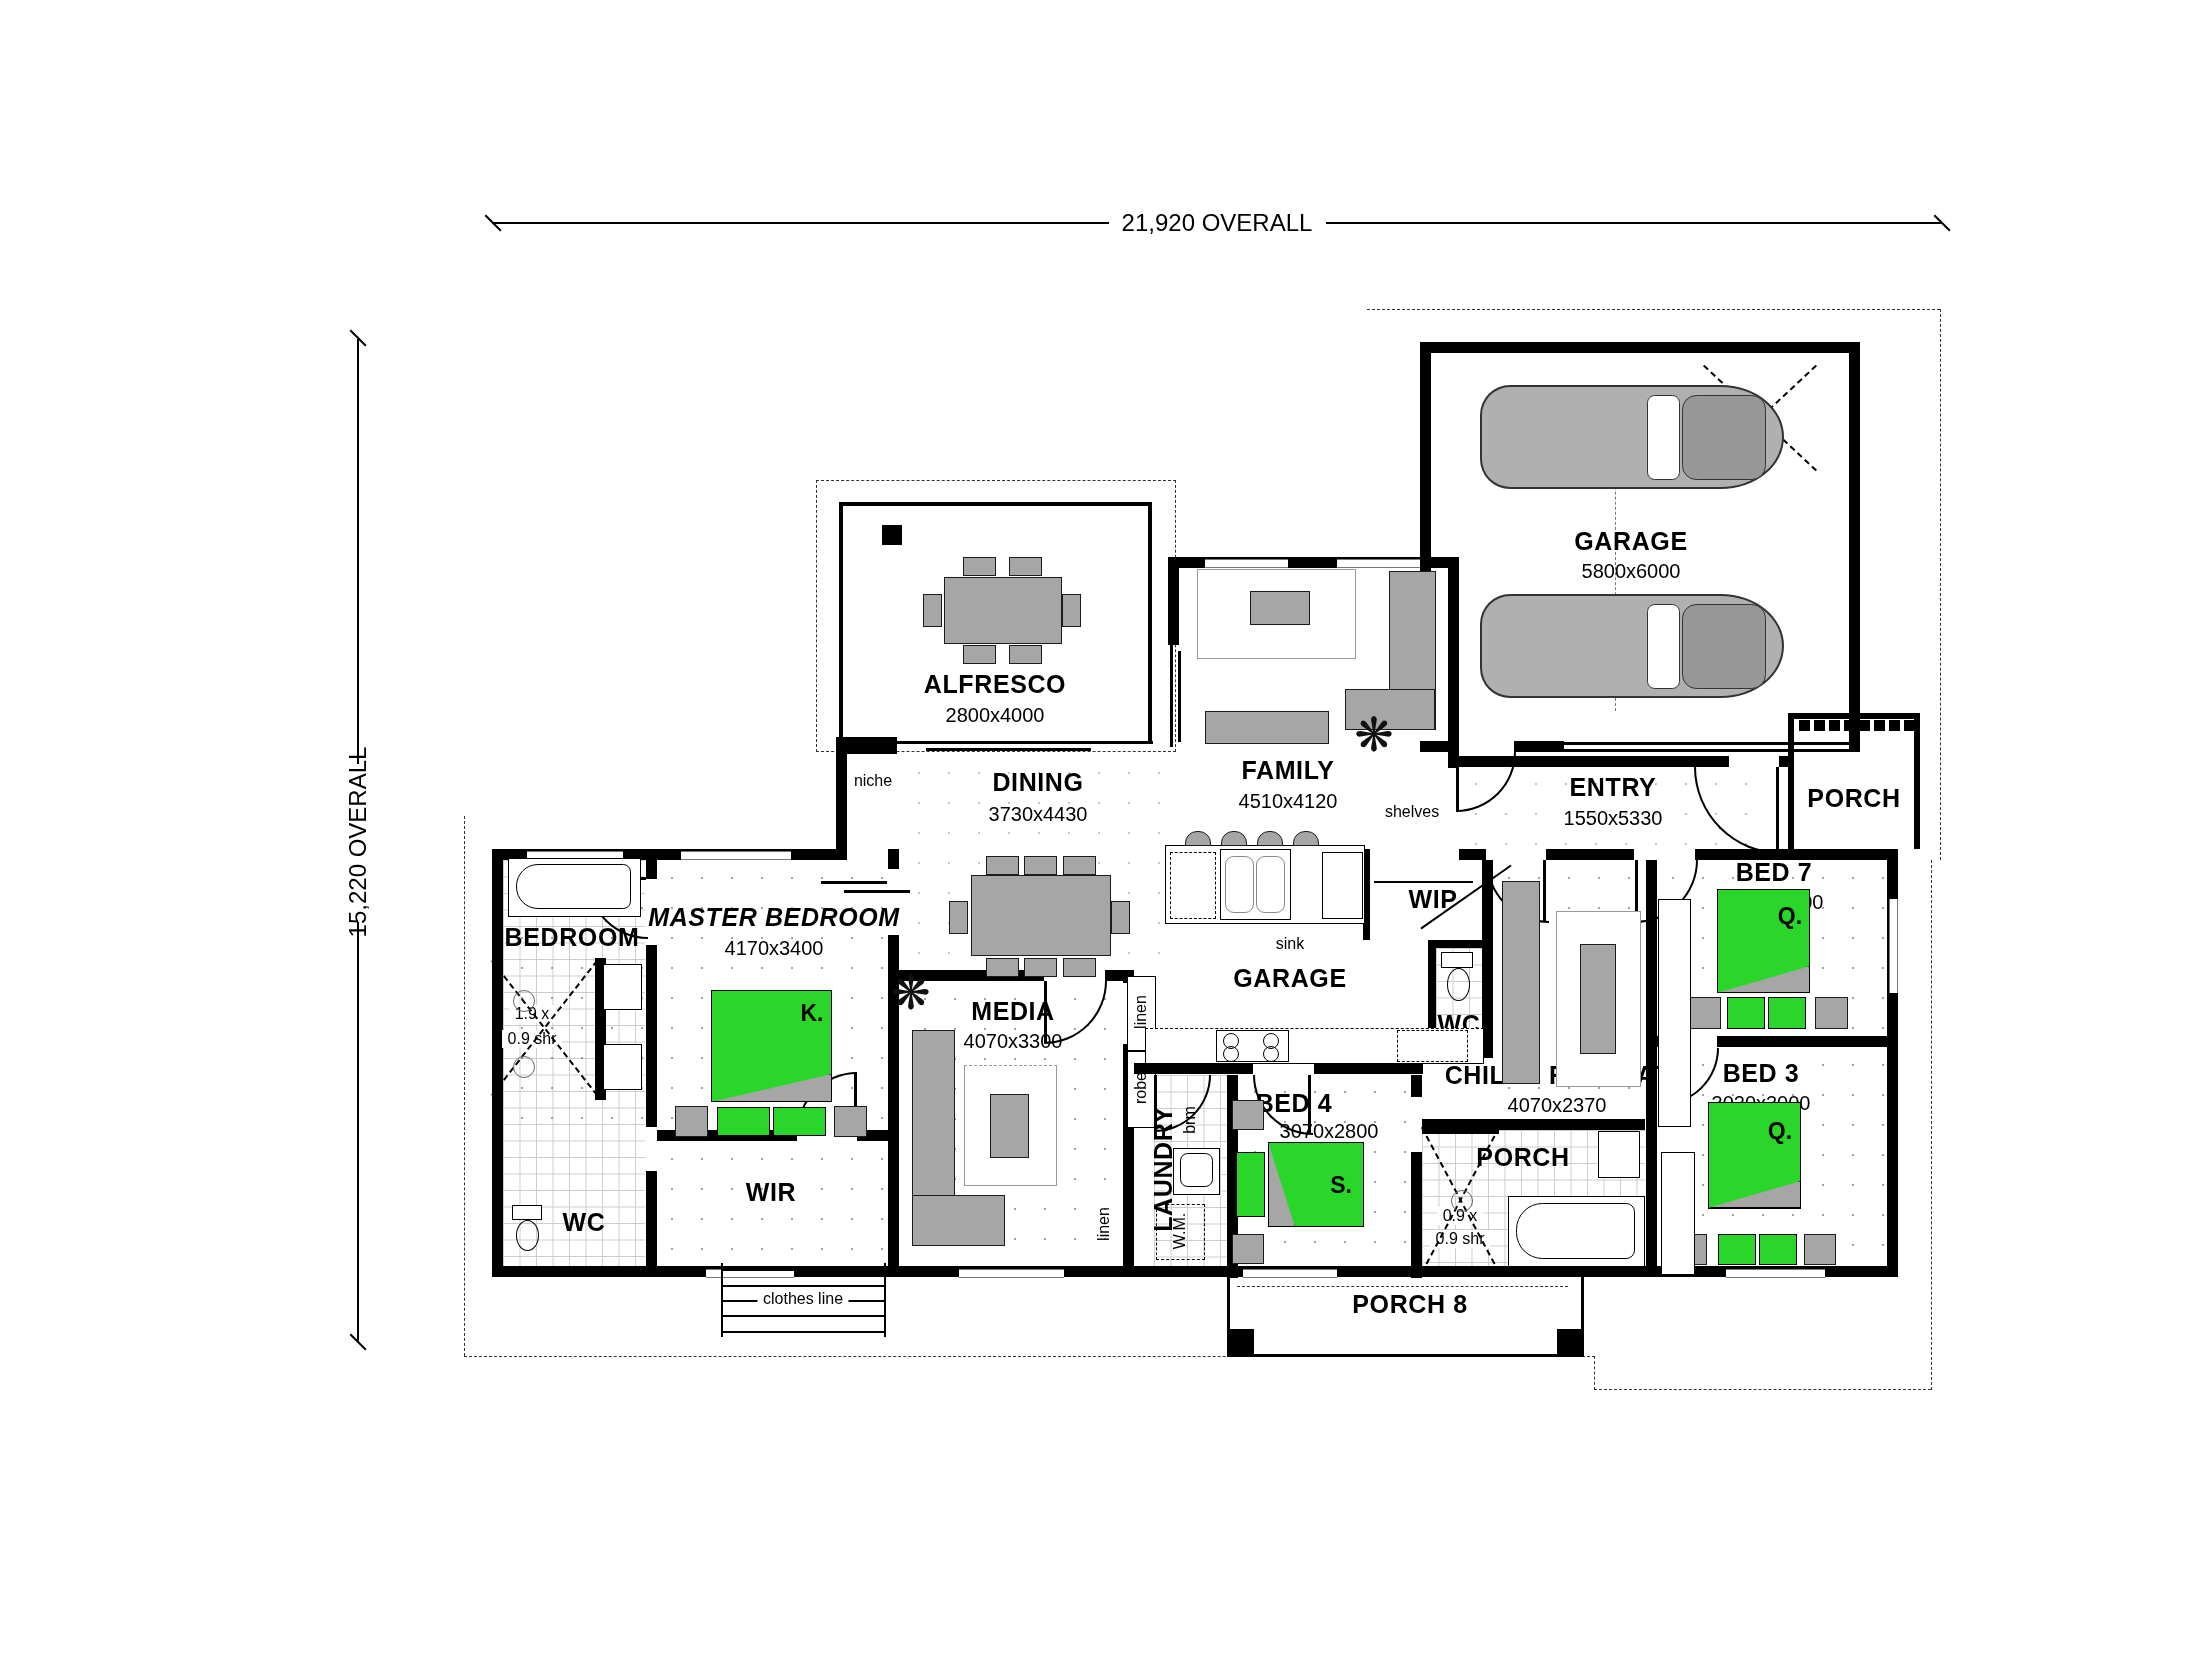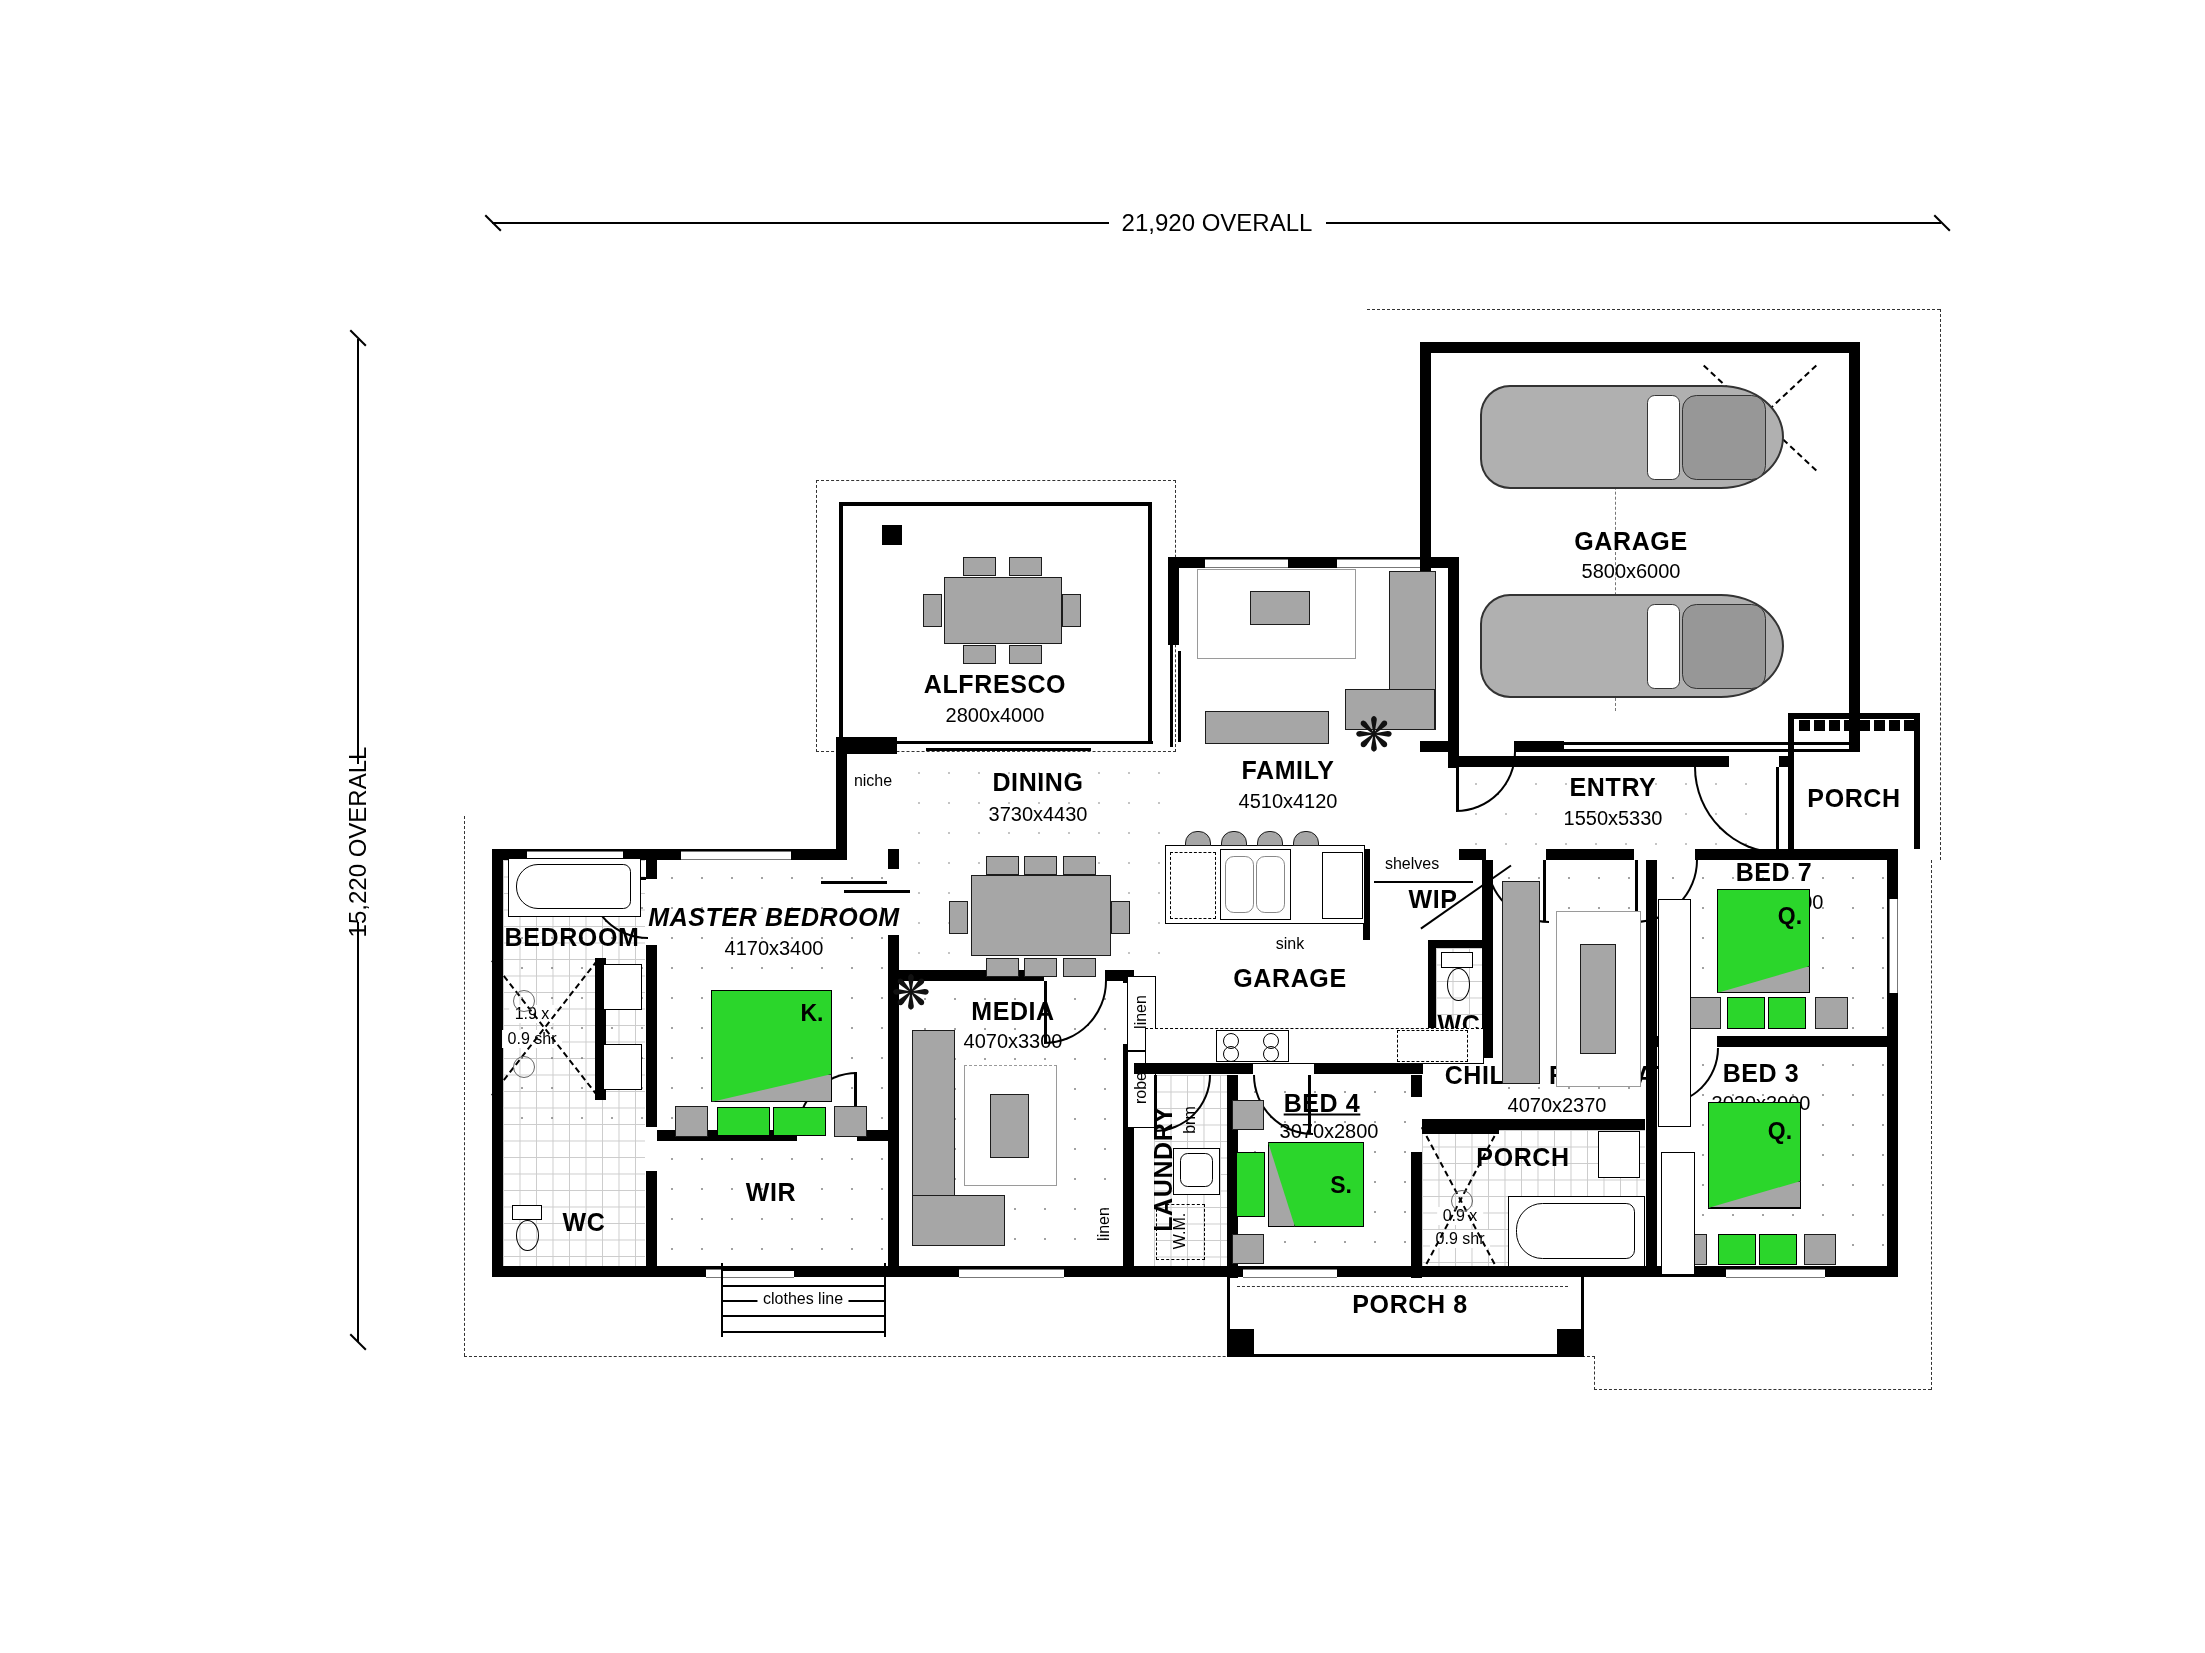--- a/index.html
+++ b/index.html
@@ -237,30 +237,30 @@
   <div class="lbl room-dims" style="left:1013px;top:1041px;">4070x3300</div>
   <div class="lbl room-name" style="left:1290px;top:978px;">GARAGE</div>
   <div class="lbl room-name" style="left:1433px;top:899px;">WIP</div>
   <div class="lbl room-name" style="left:1459px;top:1024px;">WC</div>
   <div class="lbl room-name" style="left:1557px;top:1075px;">CHILDS RETREAT</div>
   <div class="lbl room-dims" style="left:1557px;top:1105px;">4070x2370</div>
   <div class="lbl room-name" style="left:1774px;top:872px;">BED 7</div>
   <div class="lbl room-dims" style="left:1774px;top:902px;">2990x3000</div>
   <div class="lbl room-name" style="left:1761px;top:1073px;">BED 3</div>
   <div class="lbl room-dims" style="left:1761px;top:1103px;">3020x3000</div>
-  <div class="lbl room-name" style="left:1322px;top:1103px;text-decoration:underline;">BED 4</div>
+  <div class="lbl room-name" style="left:1294px;top:1103px;">BED 4</div>
   <div class="lbl room-dims" style="left:1329px;top:1131px;">3070x2800</div>
   <div class="lbl room-name" style="left:1523px;top:1157px;">PORCH</div>
   <div class="lbl room-name vert" style="left:1163px;top:1169px;">LAUNDRY</div>
   <div class="lbl room-name" style="left:771px;top:1192px;">WIR</div>
   <div class="lbl room-name" style="left:584px;top:1222px;">WC</div>
   <div class="lbl room-name" style="left:1410px;top:1304px;">PORCH 8</div>
 
   <div class="lbl small" style="left:873px;top:781px;">niche</div>
-  <div class="lbl small" style="left:1412px;top:864px;">shelves</div>
+  <div class="lbl small" style="left:1412px;top:812px;">shelves</div>
   <div class="lbl small" style="left:1290px;top:944px;">sink</div>
   <div class="lbl small" style="left:1191px;top:911px;">mw</div>
   <div class="lbl small" style="left:1342px;top:910px;">dw</div>
   <div class="lbl small" style="left:1174px;top:1048px;">ohc</div>
   <div class="lbl small" style="left:1329px;top:1050px;">ohc</div>
   <div class="lbl small" style="left:1430px;top:1039px;">ohc</div>
   <div class="lbl small" style="left:1430px;top:1056px;">ref</div>
   <div class="lbl small vert" style="left:1673px;top:1013px;">robe</div>
   <div class="lbl small vert" style="left:1676px;top:1213px;">robe</div>
   <div class="lbl small vert" style="left:1141px;top:1088px;">robe</div>

